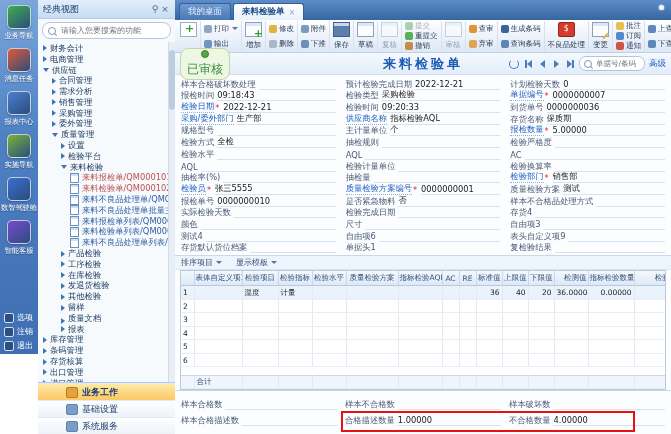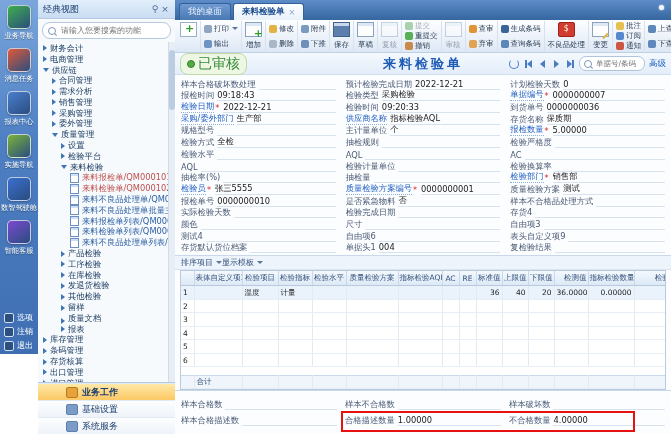--- a/index.html
+++ b/index.html
@@ -86,21 +86,21 @@
   .m-print{background:#8fa6c2;} .m-export{background:#6f94c4;} .m-edit{background:#e3b341;}
   .m-del{background:#aab7c6;} .m-attach{background:#7a9ac0;} .m-push{background:#6d8fba;}
   .m-submit{background:#4da04d;} .m-resubmit{background:#57b057;} .m-revoke{background:#c78a4a;}
   .m-checkaudit{background:#e09433;} .m-unaudit{background:#e0a253;} .m-genbar{background:#38649a;}
   .m-querybar{background:#5d86b8;} .m-note{background:#e8c050;} .m-subscribe{background:#5588cc;}
   .m-notify{background:#cc5544;} .m-traceup{background:#5e88bb;} .m-tracedown{background:#5e88bb;}
   
   .title-row{height:21px;flex:none;background:linear-gradient(#f4f9fe,#e3edf9);border-bottom:1px solid #d2dfee;
              display:flex;align-items:center;padding:0 5px;position:relative;}
   .status{display:flex;align-items:center;gap:3px;background:#edf7e4;border:1px solid #bed9a6;border-radius:8px;
-          padding:1px 6px;color:#3a8a3a;font-size:14px;}
+          padding:1px 6px;color:#3a8a3a;font-size:12px;flex-direction:column;}
   .st-dot{width:6px;height:6px;border-radius:50%;background:#53a943;border:1px solid #3c8030;}
   .doc-title{position:absolute;left:50%;transform:translateX(-50%);font-size:13px;font-weight:bold;
              color:#1e5bb5;letter-spacing:3px;white-space:nowrap;}
   .t-ctrls{margin-left:auto;display:flex;align-items:center;gap:4px;}
   .nav-ic{width:10px;height:10px;display:flex;align-items:center;justify-content:center;cursor:pointer;}
   .tri{width:0;height:0;border-top:4px solid transparent;border-bottom:4px solid transparent;}
   .tri.l{border-right:5px solid #4a7cc0;} .tri.rr{border-left:5px solid #4a7cc0;}
   .bar{width:2px;height:8px;background:#4a7cc0;}
   .refresh{width:8px;height:8px;border:1.5px solid #4a7cc0;border-radius:50%;border-top-color:transparent;}
   .t-search{width:56px;height:13px;background:#fff;border:1px solid #b0c4dc;border-radius:7px;
@@ -111,21 +111,21 @@
   
   .form-area{flex:none;display:flex;gap:10px;padding:3px 6px 2px 6px;}
   .fcol{flex:1;min-width:0;}
   .f-row{height:11.7px;display:flex;align-items:flex-end;white-space:nowrap;}
   .f-lab{color:#4a5a74;font-size:8.3px;flex:none;}
   .f-lab.lnk{color:#1f5fc0;border-bottom:1px dotted #8fb0d8;cursor:pointer;}
   .req{color:#d22;font-size:8px;margin:0 1px;flex:none;}
   .f-val{flex:1;margin-left:3px;border-bottom:1px solid #d9e2ef;color:#222;font-size:8.3px;
          overflow:hidden;min-width:8px;cursor:text;}
   
-  .grid-bar{height:13px;flex:none;display:flex;align-items:center;padding-left:6px;font-size:8px;
+  .grid-bar{height:13px;flex:none;display:flex;align-items:center;gap:14px;padding-left:6px;font-size:8px;
             color:#33507a;background:#eef4fb;border-top:1px solid #c9d8ea;border-bottom:1px solid #dae5f1;}
   .gb-item{display:flex;align-items:center;gap:2px;cursor:pointer;}
   .grid-wrap{flex:1;margin:0 5px;border:1px solid #b9cade;overflow:hidden;display:flex;flex-direction:column;background:#fff;}
   table.grid{border-collapse:collapse;table-layout:fixed;width:540px;font-size:7.5px;}
   .grid th{background:linear-gradient(#f3f8fd,#dcе9f6);background:linear-gradient(#f3f8fd,#dce9f6);
            border-right:1px solid #c9d8ea;border-bottom:1px solid #b9cade;color:#33507a;font-weight:normal;
            height:14px;overflow:hidden;white-space:nowrap;padding:0 1px;}
   .grid td{border-right:1px solid #e2eaf3;border-bottom:1px solid #e8eef6;height:12.5px;overflow:hidden;
            white-space:nowrap;padding:0 2px;color:#222;}
   .grid tr.sel td{background:#eaf2fc;}
@@ -666,21 +666,20 @@
           <div class="f-row">
             <span class="f-lab">尺寸</span>
             <span class="f-val"></span>
           </div>
           <div class="f-row">
             <span class="f-lab">自由项6</span>
             <span class="f-val"></span>
           </div>
           <div class="f-row">
             <span class="f-lab">单据头1</span>
-            <span class="f-val">004</span>
           </div>
         </div>
         <div class="fcol">
           <div class="f-row">
             <span class="f-lab">计划检验天数</span>
             <span class="f-val">0</span>
           </div>
           <div class="f-row">
             <span class="f-lab lnk">单据编号</span>
             <span class="req">*</span>

